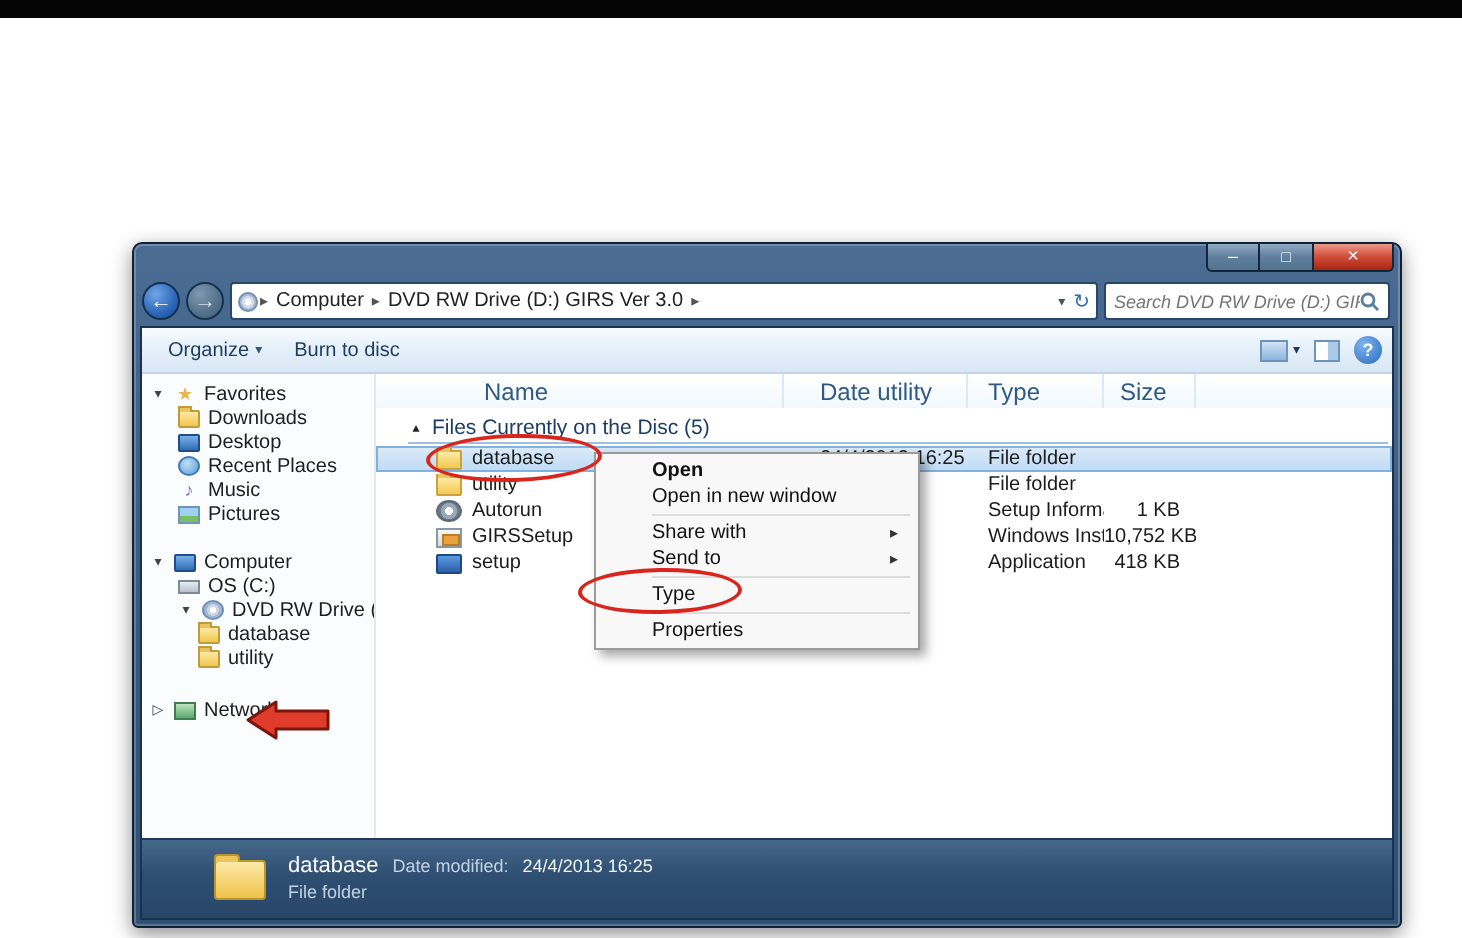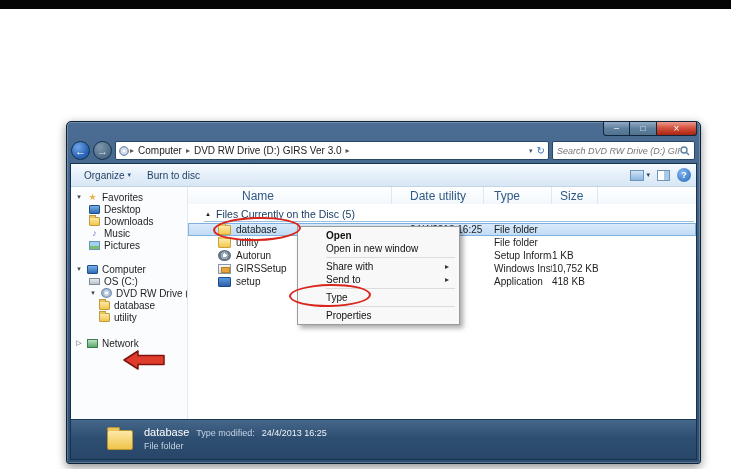--- a/index.html
+++ b/index.html
@@ -91,21 +91,21 @@
 
   .list{position:relative;font-size:10px;color:#1c1c1c}
   .grouphdr{display:flex;align-items:center;gap:4px;height:15px;margin:3px 2px 1px 16px;color:#1c3e66;
             border-bottom:1px solid #9fc0dd;font-size:10.5px;cursor:default}
   .grouphdr .exp{color:#222}
   .row{display:flex;height:13px;align-items:center;cursor:default}
   .row.selected{background:linear-gradient(#dcebfa,#bedbf5);outline:1px solid #7fb2e0;outline-offset:-1px}
   .c-name{flex:0 0 204px;display:flex;align-items:center;gap:5px;padding-left:30px;overflow:hidden;white-space:nowrap}
   .c-date{flex:0 0 92px;padding-left:18px;overflow:hidden;white-space:nowrap}
   .c-type{flex:0 0 68px;padding-left:10px;overflow:hidden;white-space:nowrap}
-  .c-size{flex:0 0 46px;text-align:left;padding-right:8px;overflow:hidden;white-space:nowrap}
+  .c-size{flex:0 0 46px;text-align:right;padding-right:8px;overflow:hidden;white-space:nowrap}
 
   .fico{position:relative;width:13px;height:10px;flex:0 0 13px;display:inline-block}
   .f-folder{background:linear-gradient(#fde9a8,#f3c84f);border:1px solid #c9a23e;border-radius:1px}
   .f-folder::before{content:"";position:absolute;left:-1px;top:-3px;width:6px;height:2px;background:#eac55e;border:1px solid #c9a23e;border-bottom:none}
   .f-gear{width:11px!important;height:11px;border-radius:50%;background:radial-gradient(circle,#fff 0 2px,#9aa7b5 2px 4px,#6b7a8a 4px);border:1px solid #5c6b7a}
   .f-installer{background:linear-gradient(#f7f7f7,#d9dde2);border:1px solid #8a97a5}
   .f-installer::after{content:"";position:absolute;left:2px;top:2px;width:7px;height:4px;background:#e8a33d;border:1px solid #b97f22}
   .f-app{background:linear-gradient(#5a9ae0,#2d5fa8);border:1px solid #1d4a86;border-radius:1px}
 
   
@@ -208,26 +208,30 @@
 
       <div class="main">
 
         <div class="navpane">
           <div class="nav-item nav-root">
             <span class="exp">▾</span>
             <span class="glyph g-star">★</span>
             <span>Favorites</span>
           </div>
           <div class="nav-item">
+            <span class="sico i-folder"></span>
+            <span>Downloads</span>
+          </div>
+          <div class="nav-item">
             <span class="sico i-monitor"></span>
             <span>Desktop</span>
           </div>
           <div class="nav-item">
-            <span class="sico i-folder"></span>
-            <span>Downloads</span>
+            <span class="sico i-recent"></span>
+            <span>Recent Places</span>
           </div>
 
           <div class="nav-item">
             <span class="glyph g-music">♪</span>
             <span>Music</span>
           </div>
           <div class="nav-item">
             <span class="sico i-pic"></span>
             <span>Pictures</span>
           </div>
@@ -324,21 +328,21 @@
             </div>
           </div>
         </div>
       </div>
 
       <div class="details">
         <div class="dico"></div>
         <div>
           <div class="dline dline1">
             <span class="dname">database</span>
-            <span>Type modified:</span>
+            <span>Date modified:</span>
             <span class="dvalue">24/4/2013 16:25</span>
           </div>
           <div class="dline">File folder</div>
         </div>
       </div>
     </div>
 
     <div class="ctx">
       <div class="ctx-item bold"><span>Open</span></div>
       <div class="ctx-item"><span>Open in new window</span></div>

